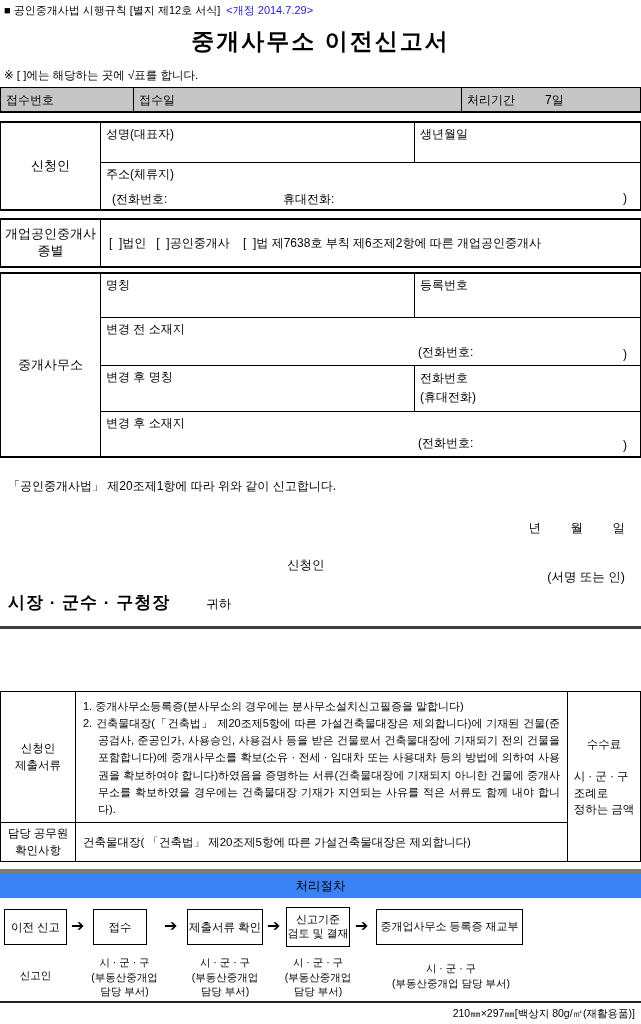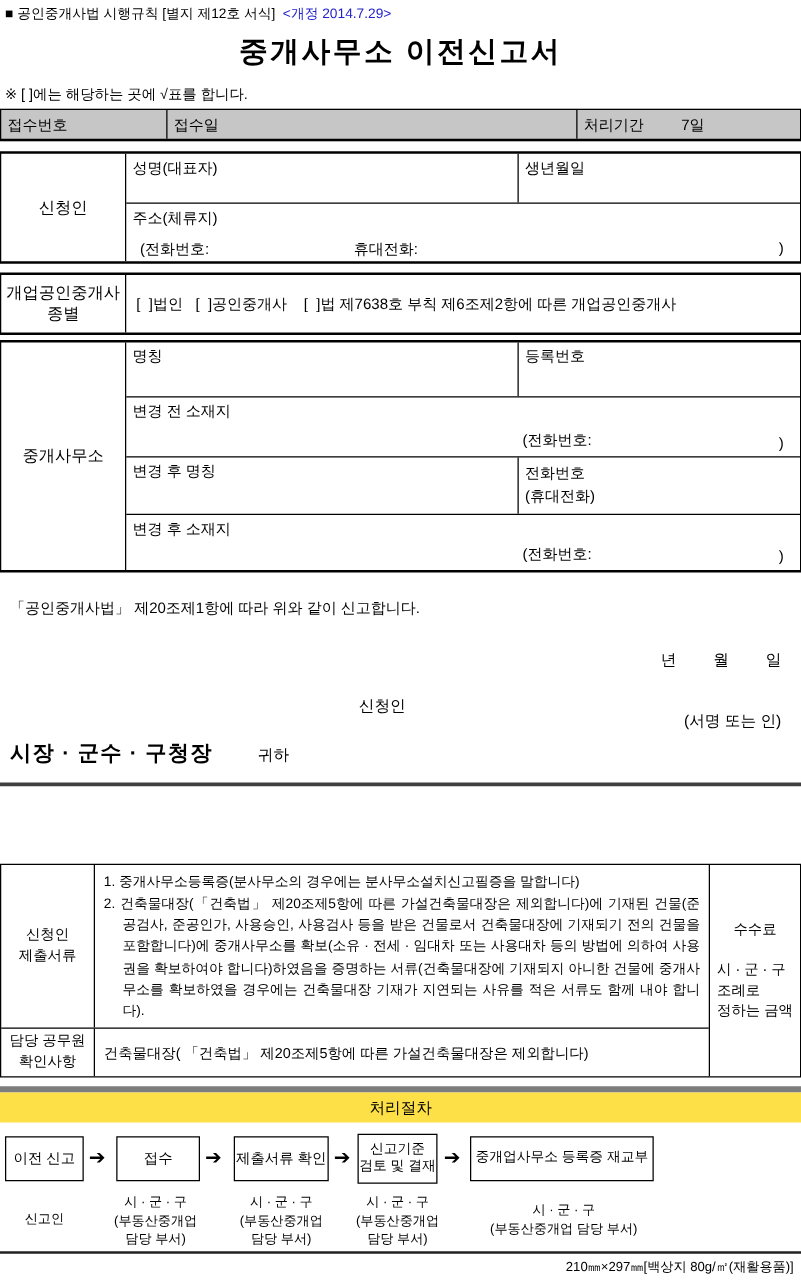--- a/index.html
+++ b/index.html
@@ -90,29 +90,29 @@
     align-items:center;justify-content:center;text-align:center;font-size:11.5px;line-height:1.45;}
   .acontent{flex:1;padding:6px 7px;font-size:11px;line-height:1.56;text-align:justify;}
   .ditem{padding-left:15px;text-indent:-15px;}
   .acontent2{flex:1;display:flex;align-items:center;padding-left:7px;font-size:11.5px;}
   .fee-col{flex:1;display:flex;flex-direction:column;align-items:center;justify-content:center;
     font-size:11.5px;line-height:1.4;}
   .fee-col .fee-lbl{margin-bottom:16px;}
 
   
   .proc-bar{top:869px;left:0;width:641px;height:5px;background:#7d7d7d;}
-  .proc-band{top:874px;left:0;width:641px;height:24px;background:#fde047;display:flex;
+  .proc-band{top:874px;left:0;width:641px;height:24px;background:#3b82f6;display:flex;
     align-items:center;justify-content:center;font-size:12.5px;}
 
   
   .flow{top:905px;left:0;width:641px;height:96px;}
   .fbox{position:absolute;border:1px solid #000;background:#fff;box-sizing:border-box;display:flex;
     align-items:center;justify-content:center;text-align:center;font-size:11.5px;line-height:1.25;}
   .fb1{left:4px;top:4px;width:63px;height:36px;}
-  .fb2{left:93px;top:4px;width:67px;height:36px;}
+  .fb2{left:93px;top:4px;width:54px;height:36px;}
   .fb3{left:187px;top:4px;width:76px;height:36px;}
   .fb4{left:286px;top:2px;width:64px;height:40px;font-size:11px;}
   .fb5{left:376px;top:4px;width:147px;height:36px;font-size:11px;}
   .farrow{position:absolute;top:11px;font-size:16px;font-weight:bold;}
   .fa1{left:71px;}.fa2{left:164px;}.fa3{left:267px;}.fa4{left:355px;}
   .flabel{position:absolute;text-align:center;font-size:10.5px;line-height:1.4;}
   .fl1{left:4px;width:63px;top:63px;}
   .fl2{left:73px;width:103px;top:50px;}
   .fl3{left:173px;width:104px;top:50px;}
   .fl4{left:266px;width:104px;top:50px;}

